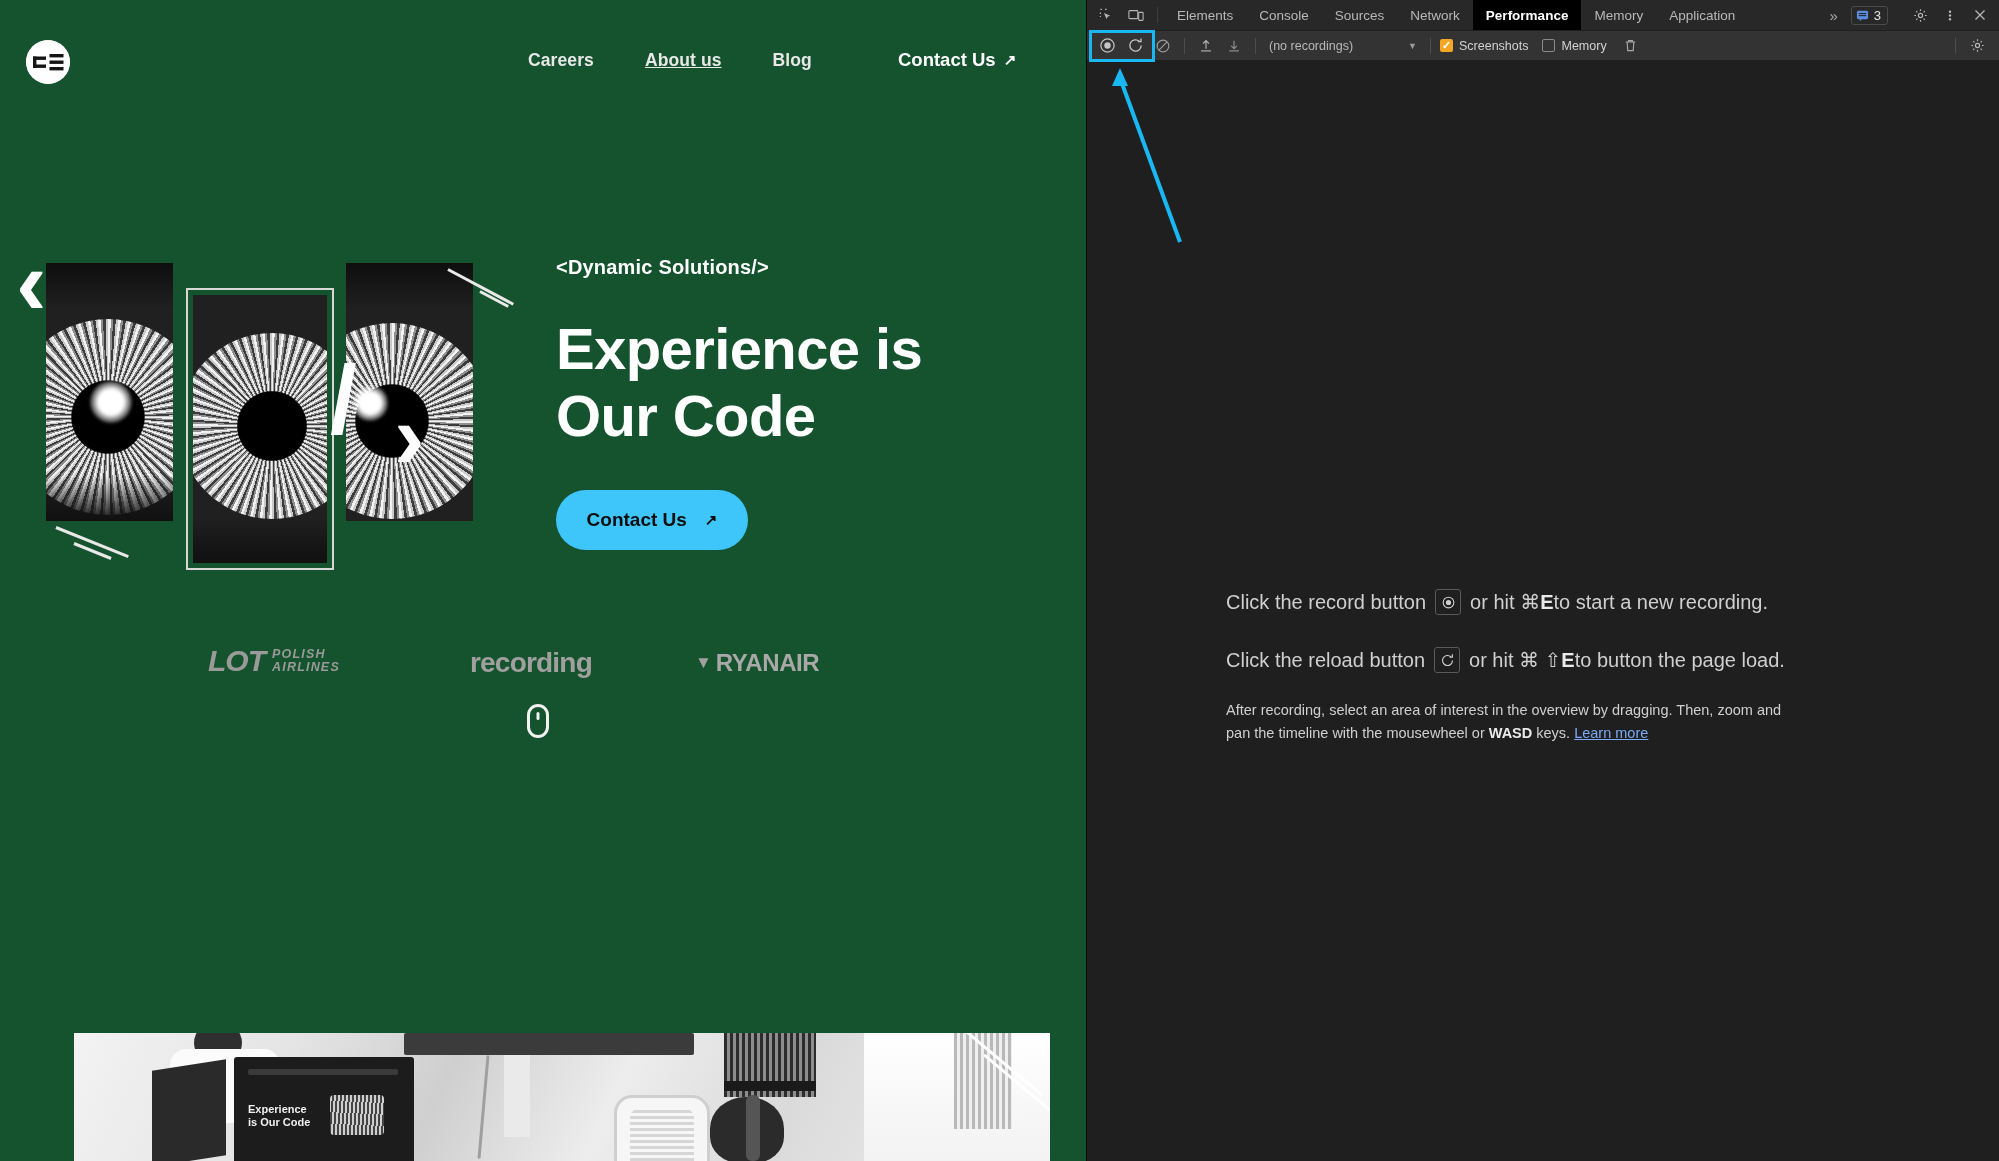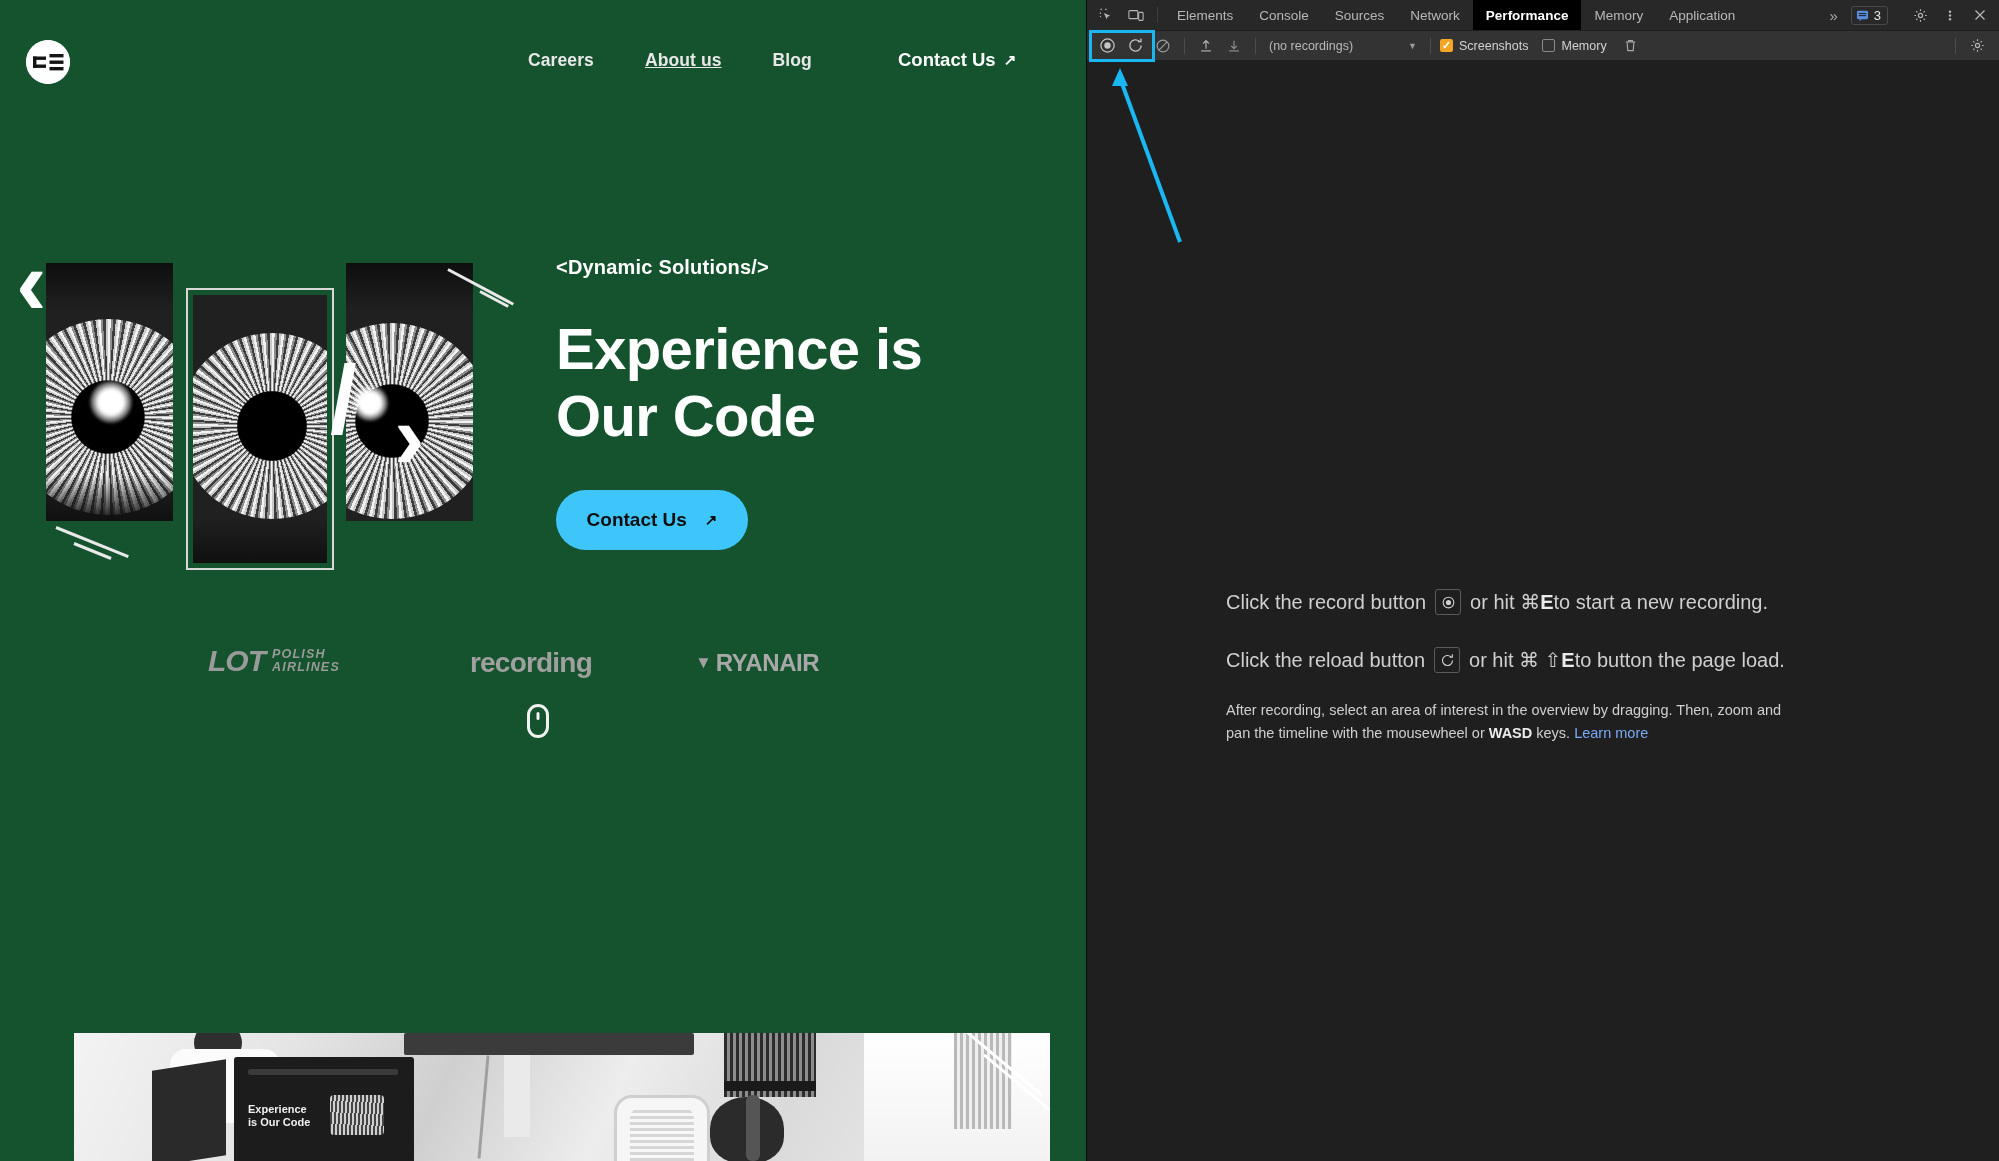--- a/index.html
+++ b/index.html
@@ -282,21 +282,21 @@
   .land-row { display: flex; align-items: center; font-size: 20px; color: #cfcfcf; }
   .land-row.r1 { margin-bottom: 32px; }
   .land-row.r2 { margin-bottom: 26px; }
   .inline-btn {
     width: 26px; height: 26px; border: 1px solid #5a5a5a; border-radius: 3px;
     display:flex; align-items:center; justify-content:center; margin: 0 9px; color:#cfcfcf;
     cursor: pointer; flex: 0 0 26px;
   }
   .kbd { font-weight: 700; color: #eaeaea; }
   .para { font-size: 14.5px; color: #cfcfcf; line-height: 1.62; width: 580px; }
-  .link { color: #7aa9f7; cursor: pointer; }
+  .link { color: #7aa9f7; text-decoration: underline; cursor: pointer; }
 </style>
 </head>
 <body>
 
 <div class="screen">
 
   <div class="site">
 
     <div class="site-nav">
       <div class="logo">

